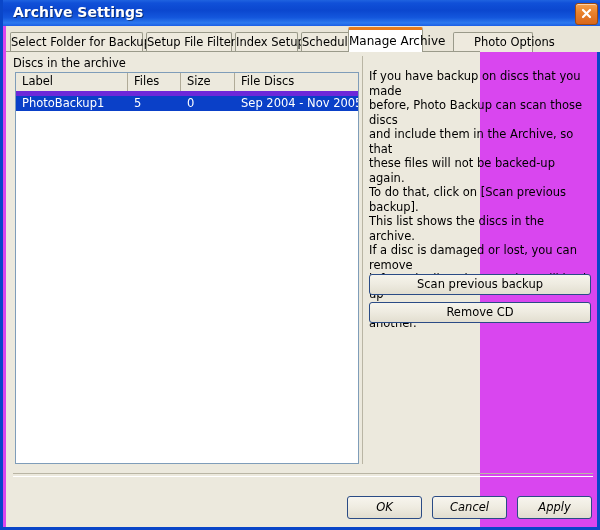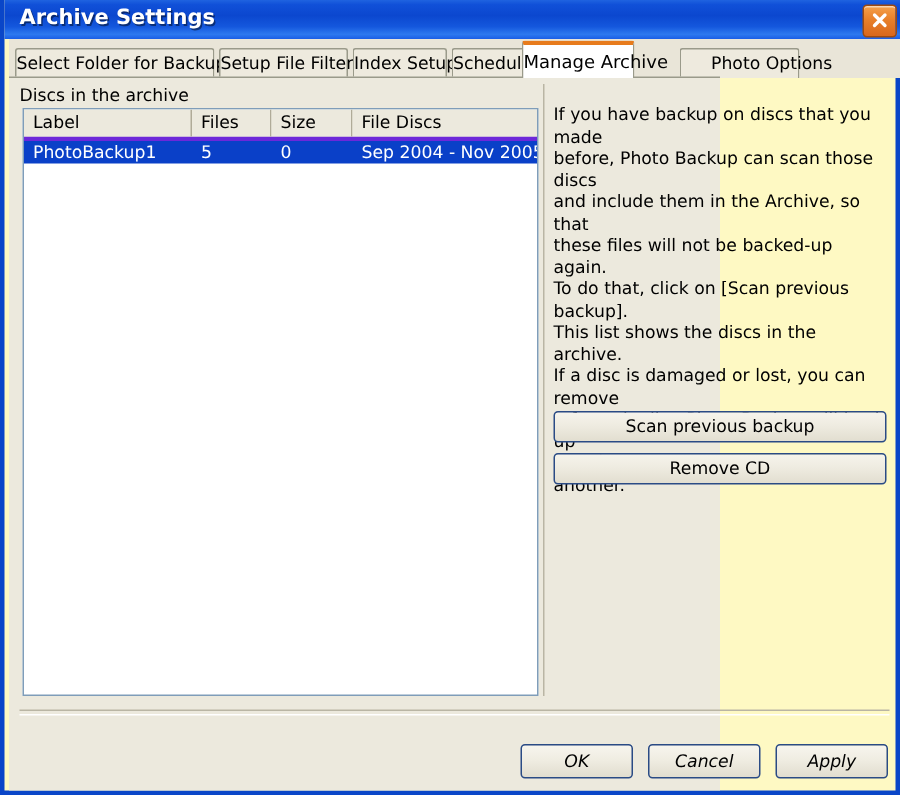--- a/index.html
+++ b/index.html
@@ -14,21 +14,21 @@
     font-family: "DejaVu Sans", sans-serif;
   }
 
   
   #window {
     position: absolute;
     left: 0; top: 0;
     width: 600px;
     height: 530px;
     box-sizing: border-box;
-    background: #fef9c3;
+    background: #d946ef;
     border-left: 3px solid #0a46c8;
     border-right: 3px solid #0a46c8;
     border-bottom: 3px solid #0a46c8;
     border-top: 0;
   }
 
   
   #titlebar {
     position: absolute;
     left: 0; top: 0;
@@ -135,21 +135,21 @@
     height: 392px;
     box-sizing: border-box;
     background: #ffffff;
     border: 1px solid #7f9db9;
     overflow: hidden;
   }
   #list-header {
     display: flex;
     height: 18px;
     background: #ece9dd;
-    border-bottom: 3px solid #6d28d9;
+    border-bottom: 5px solid #6d28d9;
   }
   .hcell {
     box-sizing: border-box;
     font-size: 11.5px;
     color: #000000;
     line-height: 17px;
     padding-left: 6px;
     border-right: 1px solid #b0ab98;
     background: #ece9dd;
     white-space: nowrap;

